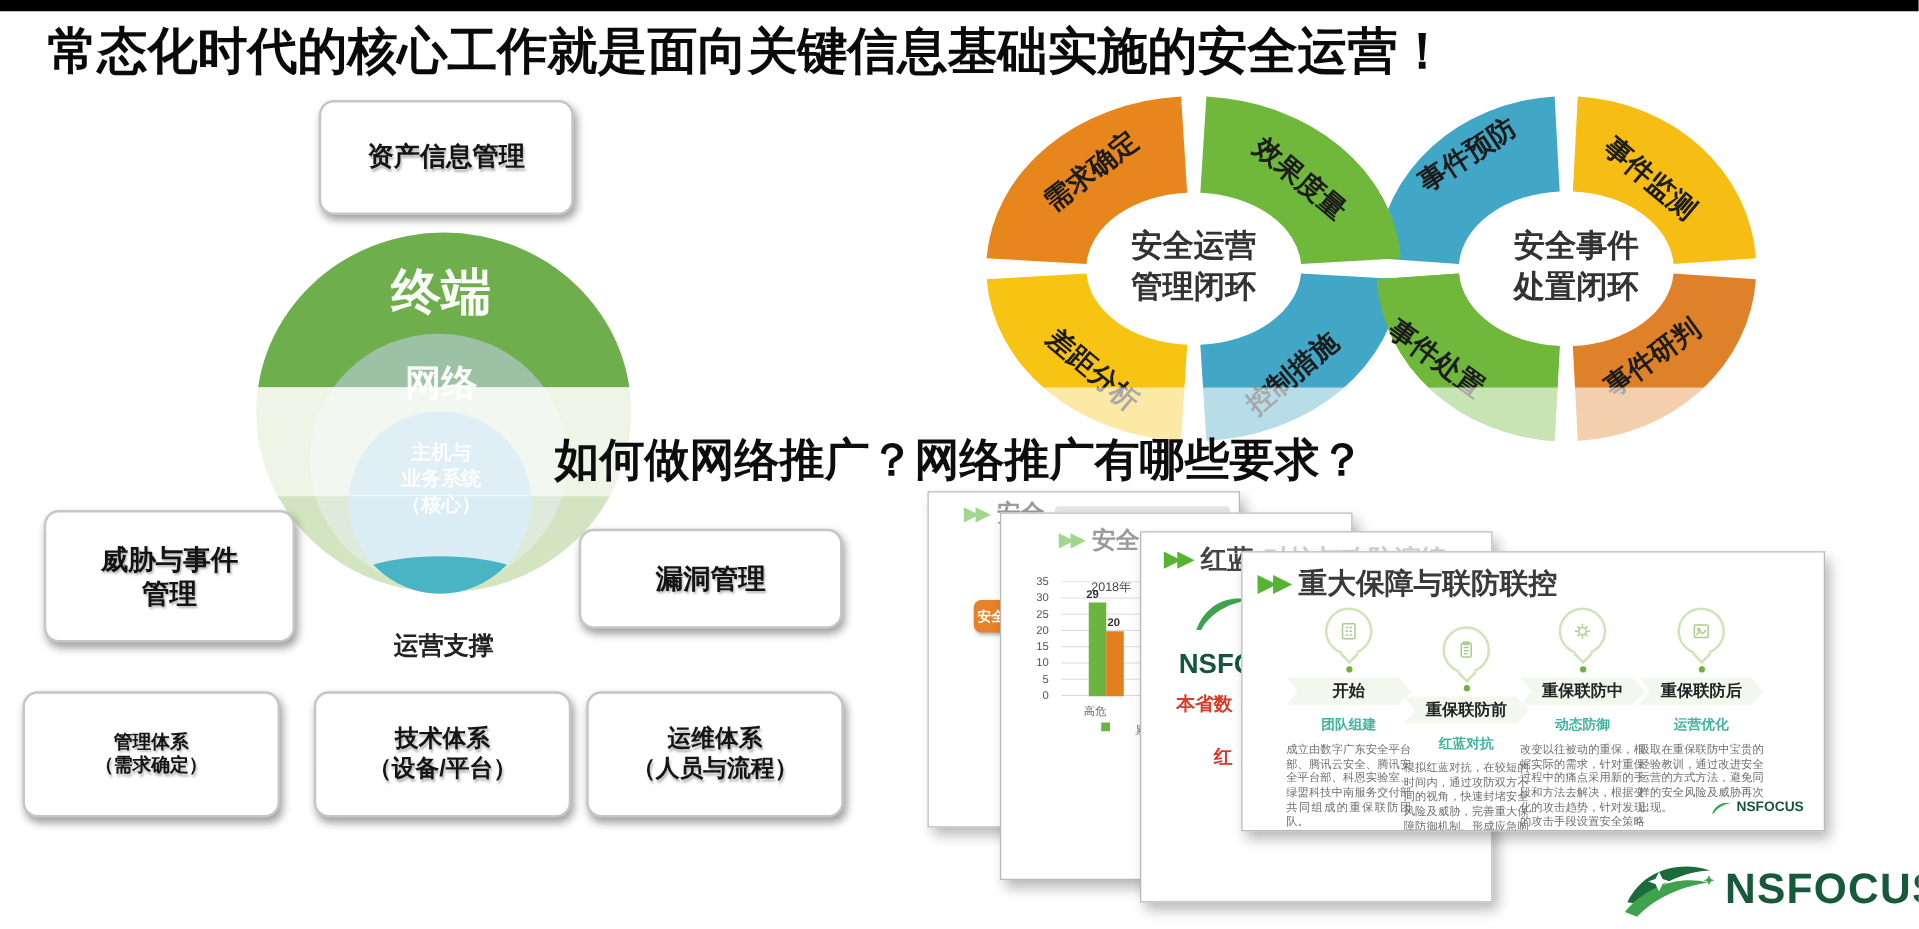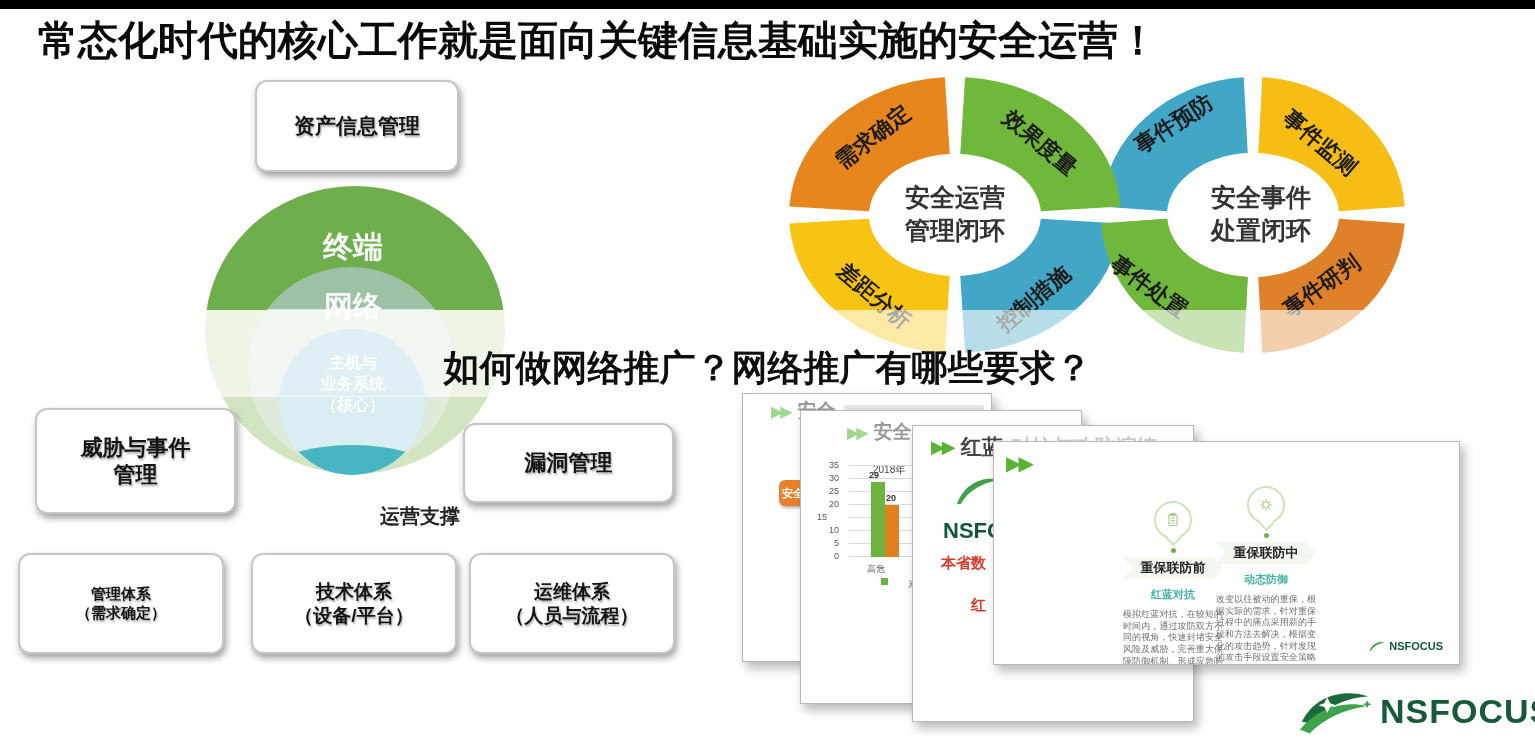--- a/index.html
+++ b/index.html
@@ -13,21 +13,21 @@
         box-shadow:2px 4px 7px rgba(0,0,0,.38), inset 0 0 0 3px #fff;
         display:flex;flex-direction:column;align-items:center;justify-content:center;
         text-align:center;font-weight:700;color:#141414;z-index:4;
         text-shadow:1px 2px 2px rgba(0,0,0,.30);line-height:1.25}
   .ellipse{border-radius:50%;z-index:1}
   .clabel{transform:translate(-50%,-50%);text-align:center;color:rgba(255,255,255,.95);
           font-weight:600;white-space:nowrap;z-index:2}
   .band{left:0;top:310px;width:1535px;height:87px;background:rgba(255,255,255,.62);z-index:3}
   .headline{left:0;top:344px;width:1535px;text-align:center;font-size:36px;font-weight:900;
             color:#0d0d0d;z-index:6;white-space:nowrap}
-  .support{z-index:4;font-weight:600;font-size:20px;color:#222;text-align:right}
+  .support{z-index:4;font-weight:600;font-size:20px;color:#222;text-align:center}
   
   #donuts-svg{left:0;top:0;z-index:1;pointer-events:none}
   .arc-label{font-weight:700;font-size:22px;color:#1c1c1c;z-index:2;white-space:nowrap;
              transform:translate(-50%,-50%) rotate(var(--r))}
   .donut-center{transform:translate(-50%,-50%);text-align:center;font-size:25px;font-weight:600;
                 color:#333;line-height:1.3;z-index:2;white-space:nowrap}
   
   .card{background:#fff;border:1px solid #b9b9b9;box-shadow:4px 6px 10px rgba(0,0,0,.28);overflow:hidden}
   .card-title{position:absolute;display:flex;align-items:center;gap:8px;font-weight:600;white-space:nowrap}
   .chev{color:#57B432;letter-spacing:-3px;font-weight:700}
@@ -76,21 +76,21 @@
 <div class="abs wbox" style="left:255px;top:80px;width:200px;height:88px;font-size:21px">
   <div>资产信息管理</div>
 </div>
 
 <div class="abs ellipse" id="ellipse-outer" style="left: 205px; top: 186px; width: 300px; height: 288px; background: linear-gradient(rgb(111, 174, 76) 0px, rgb(111, 174, 76) 43%, rgb(210, 229, 192) 43%);"></div>
 <div class="abs ellipse" id="ellipse-middle" style="left: 248px; top: 267px; width: 206px; height: 202px; background: linear-gradient(rgb(156, 193, 164) 0px, rgb(156, 193, 164) 21%, rgb(222, 235, 218) 21%);"></div>
 <div class="abs ellipse" id="ellipse-inner" style="left: 279px; top: 329px; width: 146px; height: 146px; overflow: hidden; background: linear-gradient(rgb(173, 210, 229) 0px, rgb(173, 210, 229) 46%, rgb(218, 236, 244) 46%);">
   <div id="inner-accent" style="position: absolute; left: -10px; right: -10px; bottom: -28px; height: 58px; border-radius: 50%; background: rgb(73, 180, 195);"></div>
 </div>
 
-<div class="abs clabel" style="left:353px;top:247px;font-size:30px">终端</div>
+<div class="abs clabel" style="left:353px;top:234px;font-size:40px">终端</div>
 <div class="abs clabel" style="left:353px;top:307px;font-size:29px">网络</div>
 <div class="abs clabel" style="left:353px;top:384px;font-size:16px;line-height:1.3">
   <div>主机与</div>
   <div>业务系统</div>
   <div>（核心）</div>
 </div>
 
 <div class="abs wbox" style="left:35px;top:408px;width:197px;height:102px;font-size:22px">
   <div>威胁与事件</div>
   <div>管理</div>
@@ -159,21 +159,21 @@
   <div class="card-title" style="left:46px;top:8px">
     <span class="chev" style="font-size:16px;opacity:.55">▶▶</span>
     <span class="gray-title">安全</span>
     <span class="tbar"></span>
   </div>
   <div class="abs" style="left:72px;top:52px;font-size:10px;color:#444">2018年</div>
   <div class="mc-tick" style="left:20px;top:49px">35</div>
   <div class="mc-tick" style="left:20px;top:62px">30</div>
   <div class="mc-tick" style="left:20px;top:75px">25</div>
   <div class="mc-tick" style="left:20px;top:88px">20</div>
-  <div class="mc-tick" style="left:8px;top:101px">15</div>
+  <div class="mc-tick" style="left:20px;top:101px">15</div>
   <div class="mc-tick" style="left:20px;top:114px">10</div>
   <div class="mc-tick" style="left:20px;top:127px">5</div>
   <div class="mc-tick" style="left:20px;top:140px">0</div>
   <div class="mc-grid" style="left:48px;top:54px;width:150px;height:92px">
     <div class="mc-bar" style="left: 22px; height: 75px; background: rgb(108, 179, 63);"></div>
     <div class="mc-bar" style="left: 36px; height: 52px; background: rgb(226, 128, 31);"></div>
   </div>
   <div class="mc-val" style="left:68px;top:59px">29</div>
   <div class="mc-val" style="left:85px;top:82px">20</div>
   <div class="mc-cat" style="left:66px;top:152px">高危</div>
@@ -193,22 +193,36 @@
     <path d="M2 30 C10 8 30 2 44 6 C26 9 12 18 6 30 Z" fill="#3FA34D"></path>
   </svg>
   <div class="ns-partial" style="left:30px;top:92px">NSFOCUS</div>
   <div class="red-line" style="left:28px;top:128px">本省数</div>
   <div class="red-line" style="left:58px;top:170px">红</div>
 </div>
 
 <div class="abs card" style="left:993px;top:441px;width:465px;height:222px;z-index:13">
   <div class="card-title" style="left:12px;top:9px">
     <span class="chev" style="font-size:20px">▶▶</span>
-  </div>
-
+    <span style="font-size:23px;color:#3a3a3a;font-weight:600">重大保障与联防联控</span>
+  </div>
+
+  <div class="stage" style="left:35px;top:44px">
+    <div class="pin">
+      <svg width="16" height="16" viewBox="0 0 16 16" fill="none" stroke="#aacd8e" stroke-width="1.2">
+        <rect x="3" y="2" width="10" height="12" rx="1"></rect>
+        <path d="M5.5 5h2M8.5 5h2M5.5 8h2M8.5 8h2M5.5 11h2M8.5 11h2"></path>
+      </svg>
+    </div>
+    <div class="pin-tail"></div>
+    <div class="pin-dot"></div>
+    <div class="banner">开始</div>
+    <div class="stage-tag">团队组建</div>
+    <div class="stage-desc">成立由数字广东安全平台部、腾讯云安全、腾讯安全平台部、科恩实验室、绿盟科技中南服务交付部共同组成的重保联防团队。</div>
+  </div>
 
   <div class="stage" style="left:129px;top:59px">
     <div class="pin">
       <svg width="16" height="16" viewBox="0 0 16 16" fill="none" stroke="#aacd8e" stroke-width="1.2">
         <rect x="4" y="2.5" width="8" height="11" rx="1"></rect>
         <path d="M6 1.5h4v2H6zM6 6h4M6 8.5h4M6 11h3"></path>
       </svg>
     </div>
     <div class="pin-tail"></div>
     <div class="pin-dot"></div>
@@ -224,20 +238,34 @@
         <path d="M8 2v2M8 12v2M2 8h2M12 8h2M4 4l1.4 1.4M12 12l-1.4-1.4M12 4l-1.4 1.4M4 12l1.4-1.4"></path>
       </svg>
     </div>
     <div class="pin-tail"></div>
     <div class="pin-dot"></div>
     <div class="banner">重保联防中</div>
     <div class="stage-tag">动态防御</div>
     <div class="stage-desc">改变以往被动的重保，根据实际的需求，针对重保过程中的痛点采用新的手段和方法去解决，根据变化的攻击趋势，针对发现的攻击手段设置安全策略来进行防御。</div>
   </div>
 
+  <div class="stage" style="left:317px;top:44px">
+    <div class="pin">
+      <svg width="16" height="16" viewBox="0 0 16 16" fill="none" stroke="#aacd8e" stroke-width="1.2">
+        <rect x="2.5" y="3" width="11" height="10" rx="1"></rect>
+        <circle cx="6" cy="6.5" r="1"></circle>
+        <path d="M4 11l3-3 2 2 3-3"></path>
+      </svg>
+    </div>
+    <div class="pin-tail"></div>
+    <div class="pin-dot"></div>
+    <div class="banner">重保联防后</div>
+    <div class="stage-tag">运营优化</div>
+    <div class="stage-desc">吸取在重保联防中宝贵的经验教训，通过改进安全运营的方式方法，避免同样的安全风险及威胁再次出现。</div>
+  </div>
 
   <div class="mini-logo">
     <svg width="16" height="12" viewBox="0 0 46 32">
       <path d="M2 30 C10 8 30 2 44 6 C26 9 12 18 6 30 Z" fill="#3FA34D"></path>
     </svg>
     <span>NSFOCUS</span>
   </div>
 </div>
 
 <div class="abs main-logo">

